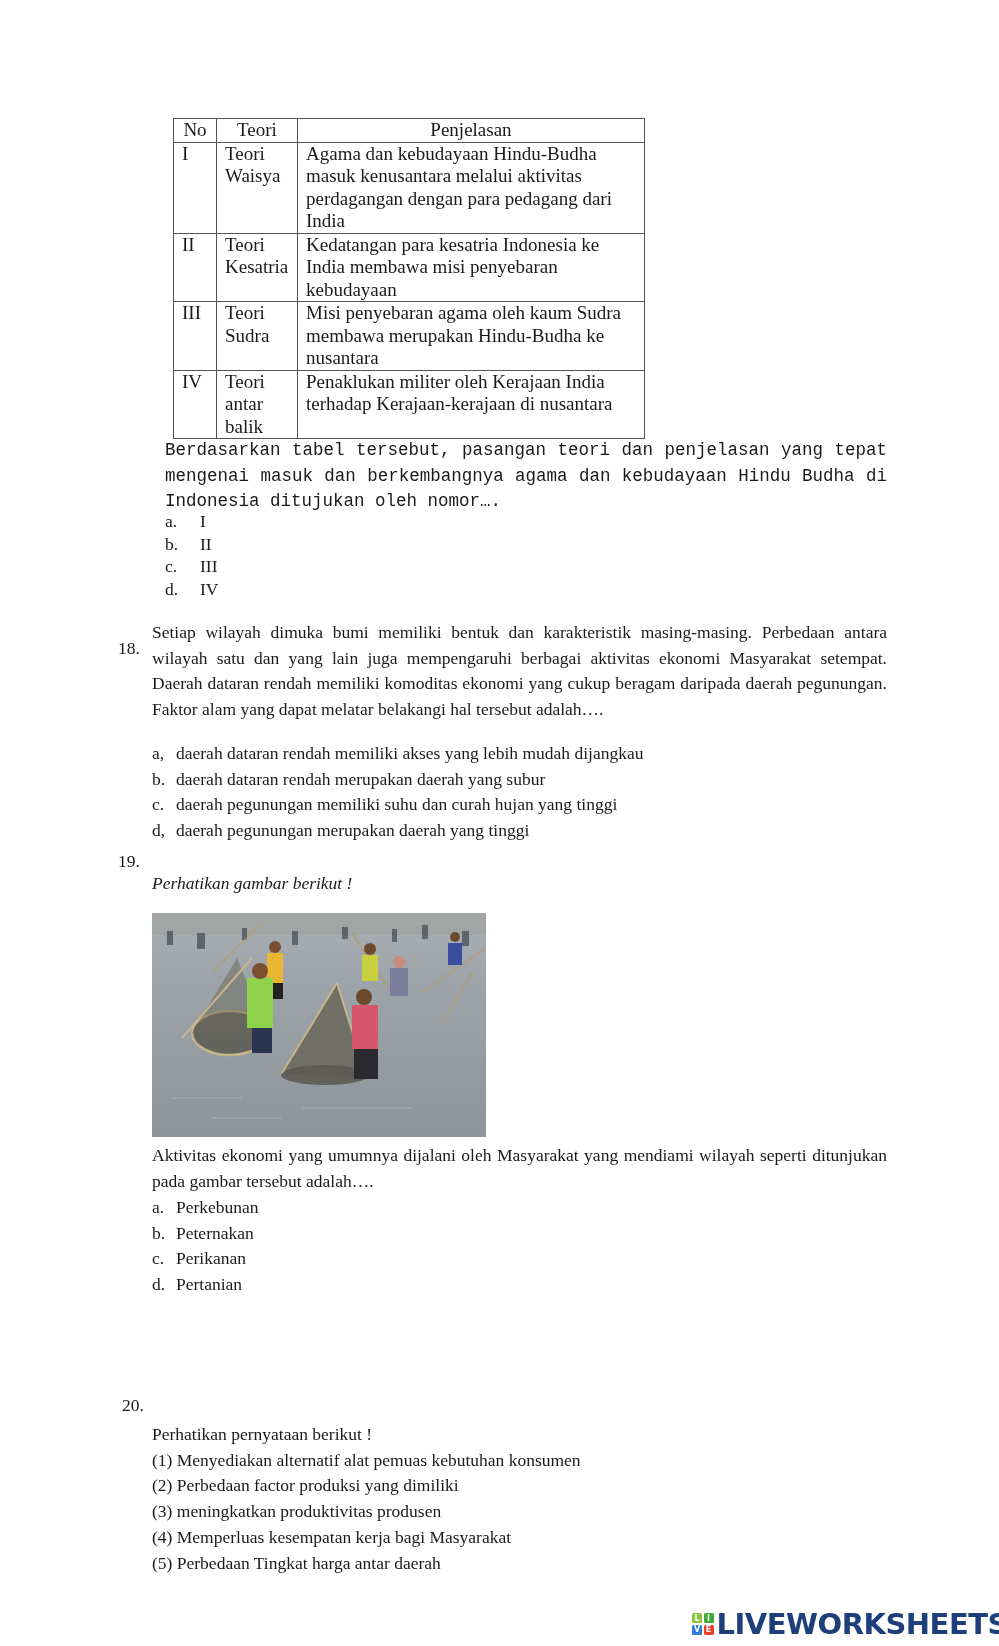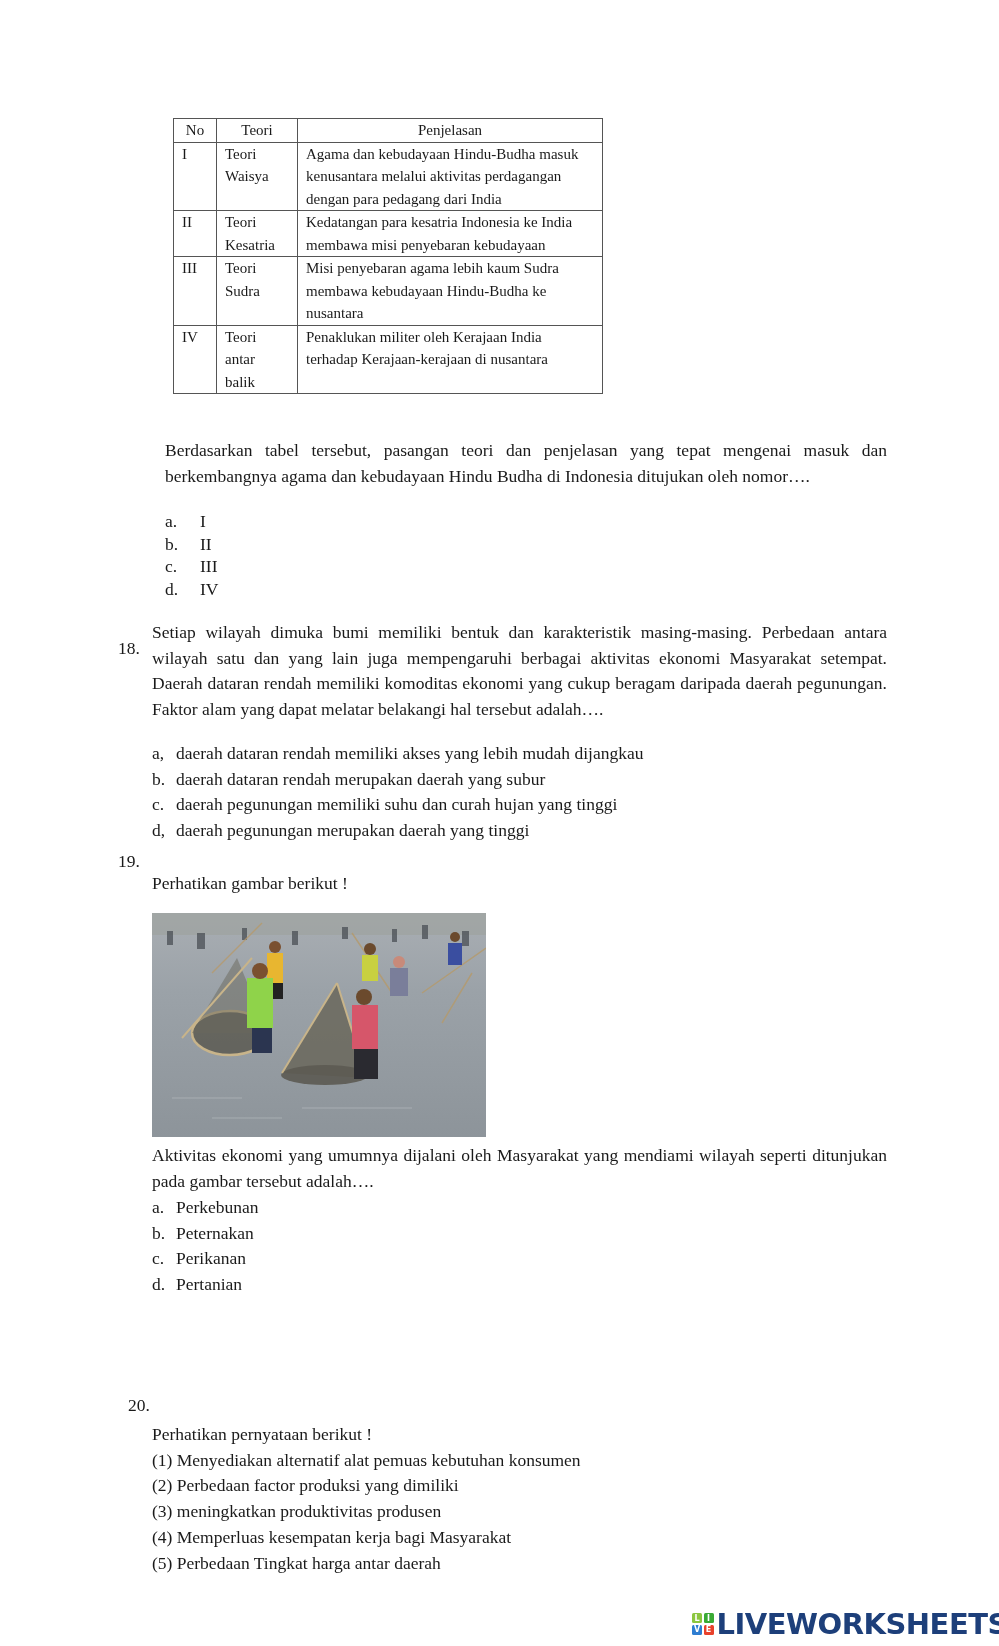--- a/index.html
+++ b/index.html
@@ -1,19 +1,19 @@
 <!DOCTYPE html>
 <html><head>
   <meta charset="utf-8">
   <style>
     html, body { margin:0; padding:0; background:#ffffff; }
     body { width:999px; height:1646px; position:relative; overflow:hidden;
            font-family:"Liberation Serif", "DejaVu Serif", serif; color:#1a1a1a; font-size:17.5px; }
     .abs { position:absolute; }
-    table.teori { position:absolute; left:173px; top:118px; width:430px; border-collapse:collapse; font-size:15px; line-height:22.5px; }
+    table.teori { position:absolute; left:173px; top:118px; width:472px; border-collapse:collapse; font-size:19px; line-height:22.5px; }
     table.teori td, table.teori th { border:1.3px solid #555; vertical-align:top; padding:0 8px; font-weight:normal; text-align:left; }
     table.teori th { text-align:center; padding:0; }
     table.teori td.no { width:26px; padding-left:8px; }
     table.teori td.teori-name { width:64px; }
     .para { position:absolute; line-height:25.5px; text-align:justify; }
     .opt-list { position:absolute; line-height:22.5px; }
     .opt { display:flex; }
     .opt .letter { display:inline-block; width:35px; }
     .opt2 .letter { width:24px; }
     .q-num { position:absolute;margin-top:16px; }
@@ -39,31 +39,31 @@
     <td>Agama dan kebudayaan Hindu-Budha masuk kenusantara melalui aktivitas perdagangan dengan para pedagang dari India</td>
   </tr>
   <tr>
     <td class="no">II</td>
     <td class="teori-name"><span>Teori</span><br><span>Kesatria</span></td>
     <td>Kedatangan para kesatria Indonesia ke India membawa misi penyebaran kebudayaan</td>
   </tr>
   <tr>
     <td class="no">III</td>
     <td class="teori-name"><span>Teori</span><br><span>Sudra</span></td>
-    <td>Misi penyebaran agama lebih kaum Sudra membawa kebudayaan Hindu-Budha ke nusantara</td>
+    <td>Misi penyebaran agama oleh kaum Sudra membawa merupakan Hindu-Budha ke nusantara</td>
   </tr>
   <tr>
     <td class="no">IV</td>
     <td class="teori-name"><span>Teori</span><br><span>antar</span><br><span>balik</span></td>
     <td>Penaklukan militer oleh Kerajaan India terhadap Kerajaan-kerajaan di nusantara</td>
   </tr>
 </tbody>
   </table>
 
-<div class="para" style="left:165px; top:438px; width:722px;">Berdasarkan tabel tersebut, pasangan teori dan penjelasan yang tepat mengenai masuk dan berkembangnya agama dan kebudayaan Hindu Budha di Indonesia ditujukan oleh nomor….</div>
+<div class="para" style="left:165px; top:438px; width:722px;font-family:Liberation Mono, monospace;">Berdasarkan tabel tersebut, pasangan teori dan penjelasan yang tepat mengenai masuk dan berkembangnya agama dan kebudayaan Hindu Budha di Indonesia ditujukan oleh nomor….</div>
 
 <div class="opt-list" style="left:165px; top:510px;">
   <div class="opt">
       <span class="letter">a.</span>
       <span>I</span>
     </div>
   <div class="opt">
       <span class="letter">b.</span>
       <span>II</span>
     </div>
@@ -93,21 +93,21 @@
       <span class="letter" style="width:24px">c.</span>
       <span>daerah pegunungan memiliki suhu dan curah hujan yang tinggi</span>
     </div>
   <div class="opt">
       <span class="letter" style="width:24px">d,</span>
       <span>daerah pegunungan merupakan daerah yang tinggi</span>
     </div>
 </div>
 
 <span class="q-num" style="left:118px; top:835px;">19.</span>
-<span class="abs" style="left:152px; top:873px;">Perhatikan gambar berikut !</span>
+<span class="abs" style="left:152px; top:873px;font-style:italic;">Perhatikan gambar berikut !</span>
 
 <div class="photo" title="Orang-orang menangkap ikan dengan jaring bambu di perairan dangkal">
   <svg width="334" height="224" viewBox="0 0 334 224">
     <defs>
       <linearGradient id="water" x1="0" y1="0" x2="0" y2="1">
         <stop offset="0" stop-color="#a9aeb3"></stop>
         <stop offset="0.35" stop-color="#9ba2a8"></stop>
         <stop offset="1" stop-color="#8d949a"></stop>
       </linearGradient>
     </defs>
@@ -182,21 +182,21 @@
   <div class="opt">
       <span class="letter" style="width:24px">c.</span>
       <span>Perikanan</span>
     </div>
   <div class="opt">
       <span class="letter" style="width:24px">d.</span>
       <span>Pertanian</span>
     </div>
 </div>
 
-<span class="q-num" style="left:128px; top:1379px;">20.</span>
+<span class="q-num" style="left:122px; top:1379px;">20.</span>
 <div class="opt-list" style="left:152px; top:1422px; line-height:25.7px;">
   <div>Perhatikan pernyataan berikut !</div>
   <div>(1) Menyediakan alternatif alat pemuas kebutuhan konsumen</div>
   <div>(2) Perbedaan factor produksi yang dimiliki</div>
   <div>(3) meningkatkan produktivitas produsen</div>
   <div>(4) Memperluas kesempatan kerja bagi Masyarakat</div>
   <div>(5) Perbedaan Tingkat harga antar daerah</div>
 </div>
 
 <div class="logo">

